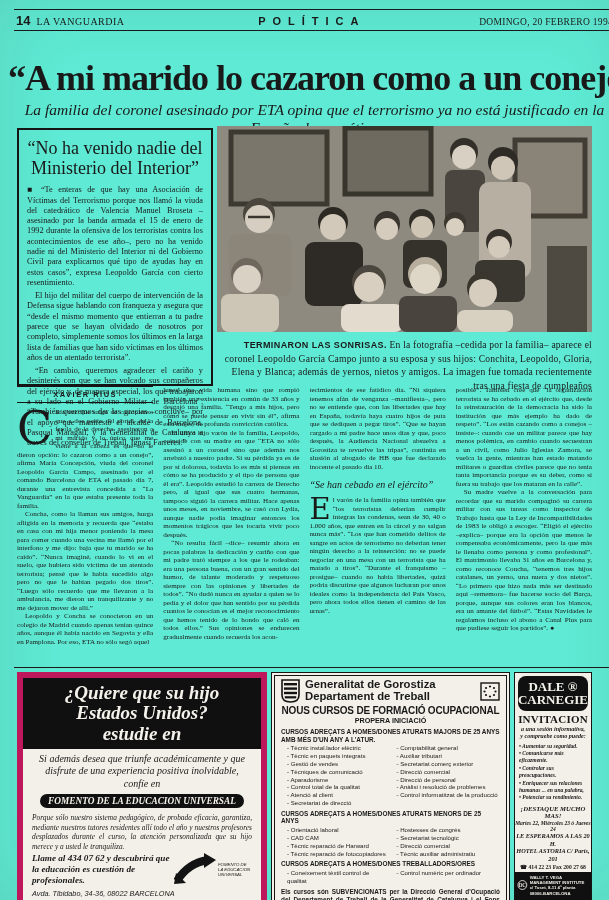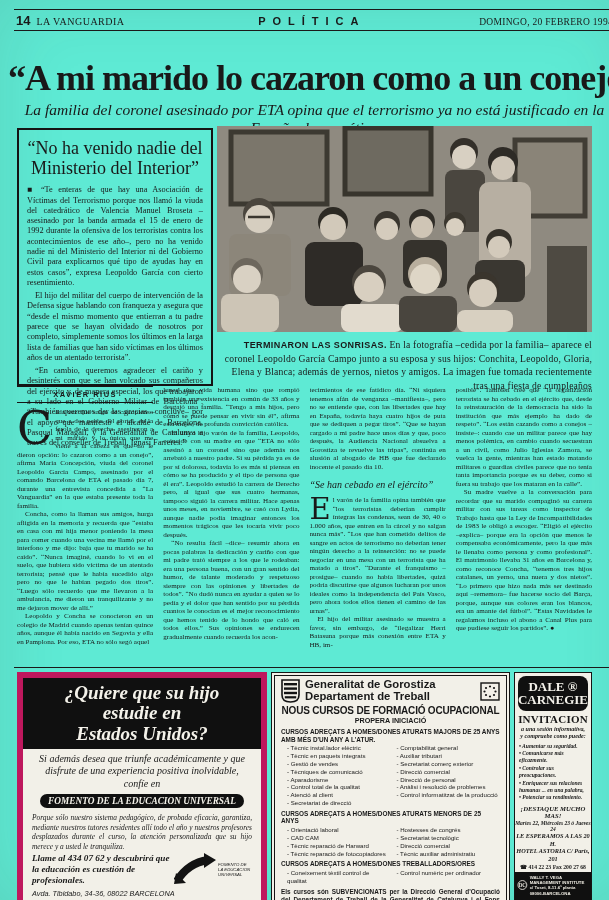--- a/index.html
+++ b/index.html
@@ -171,38 +171,37 @@
     </div>
     <div class="col">
       <p>lunes una vida humana sino que rompió también una existencia en común de 33 años y desgajó una familia. “Tengo a mis hijos, pero cómo se puede pensar en vivir sin él”, afirma esta mujer, de profunda convicción católica.</p>
       <p class="ind">El único hijo varón de la familia, Leopoldo, coincide con su madre en que “ETA no sólo asesinó a un coronel sino que además nos arrebató a nuestro padre. Si su pérdida ya es de por sí dolorosa, todavía lo es más si piensas en cómo se ha producido y el tipo de persona que él era”. Leopoldo estudió la carrera de Derecho pero, al igual que sus cuatro hermanas, tampoco siguió la carrera militar. Hace apenas unos meses, en noviembre, se casó con Lydia, aunque nadie podía imaginar entonces los momentos trágicos que les tocaría vivir poco después.</p>
       <p class="ind">“No resulta fácil –dice– resumir ahora en pocas palabras la dedicación y cariño con que mi padre trató siempre a los que le rodeaban: era una persona buena, con un gran sentido del humor, de talante moderado y respetuoso siempre con las opiniones y libertades de todos”. “No dudó nunca en ayudar a quien se lo pedía y el dolor que han sentido por su pérdida cuantos le conocían es el mejor reconocimiento que hemos tenido de lo hondo que caló en todos ellos.” Sus opiniones se endurecen gradualmente cuando recuerda los acon-</p>
     </div>
     <div class="col">
       <p>tecimientos de ese fatídico día. “Ni siquiera tenemos afán de venganza –manifiesta–, pero no se entiende que, con las libertades que hay en España, todavía haya cuatro hijos de puta que se dediquen a pegar tiros”. “Que se hayan cargado a mi padre hace unos días y que, poco después, la Audiencia Nacional absuelva a Gorostiza te revuelve las tripas”, continúa en alusión al abogado de HB que fue declarado inocente el pasado día 10.</p>
       <h3 class="crosshead">“Se han cebado en el ejército”</h3>
       <p><span class="dropcap dc-e">E</span><span>l varón de la familia opina también que “los terroristas deberían cumplir íntegras las condenas, sean de 30, 40 o 1.000 años, que entren en la cárcel y no salgan nunca más”. “Los que han cometido delitos de sangre en actos de terrorismo no deberían tener ningún derecho a la reinserción: no se puede negociar en una mesa con un terrorista que ha matado a tiros”. “Durante el franquismo –prosigue– cuando no había libertades, quizá podría discutirse que algunos lucharan por unos ideales como la independencia del País Vasco, pero ahora todos ellos tienen el camino de las urnas”.</span></p>
-      <p class="ind">El hijo del militar asesinado se muestra a favor, sin embargo, de “ilegalizar Herri Batasuna porque más conexión entre ETA y HB, im-</p>
     </div>
     <div class="col">
       <p>posible”. También cree que “la organización terrorista se ha cebado en el ejército que, desde la reinstauración de la democracia ha sido la institución que más ejemplo ha dado de respeto”. “Los están cazando como a conejos –insiste–: cuando cae un militar parece que hay menos polémica, en cambio cuando secuestran a un civil, como Julio Iglesias Zamora, se vuelca la gente, mientras han estado matando militares o guardias civiles parece que no tenía tanta importancia porque es su deber, como si fuera su trabajo que los mataran en la calle”.</p>
       <p class="ind">Su madre vuelve a la conversación para recordar que su marido compaginó su carrera militar con sus tareas como inspector de Trabajo hasta que la Ley de Incompatibilidades de 1983 le obligó a escoger. “Eligió el ejército –explica– porque era la opción que menos le compensaba económicamente, pero la que más le llenaba como persona y como profesional”. El matrimonio llevaba 31 años en Barcelona y, como reconoce Concha, “tenemos tres hijos catalanes, un yerno, una nuera y dos nietos”. “Lo primero que hizo nada más ser destinado aquí –rememora– fue hacerse socio del Barça, porque, aunque sus colores eran los blancos, era un amante del fútbol”. “Estas Navidades le regalamos incluso el abono a Canal Plus para que pudiese seguir los partidos”. ●</p>
     </div>
   </div>
 
   <div class="hair ads-rule"></div>
 
   <div class="ads">
 
     <div class="ads-left">
       <div class="feu">
         <div class="feu-head">
           <div>¿Quiere que su hijo</div>
+          <div>Estados Unidos?</div>
           <div>estudie en</div>
-          <div>Estados Unidos?</div>
         </div>
         <div class="feu-sub">Si además desea que triunfe académicamente y que disfrute de una experiencia positiva inolvidable, confíe en</div>
         <div class="feu-oval">FOMENTO DE LA EDUCACION UNIVERSAL</div>
         <div class="feu-body">Porque sólo nuestro sistema pedagógico, de probada eficacia, garantiza, mediante nuestros tutores residentes allí todo el año y nuestros profesores desplazados durante el curso, la atención personalizada que su hijo merece y a usted le tranquiliza.</div>
         <div class="feu-bottom">
           <div class="feu-call">Llame al 434 07 62 y descubrirá que la educación es cuestión de profesionales.</div>
           <div class="feu-logo">
             <svg width="42" height="32" viewBox="0 0 42 32">
               <path d="M3 28 Q14 10 34 7" stroke="#131313" stroke-width="8" fill="none"></path>
               <polygon points="30,0 42,7 30,15" fill="#131313"></polygon>

